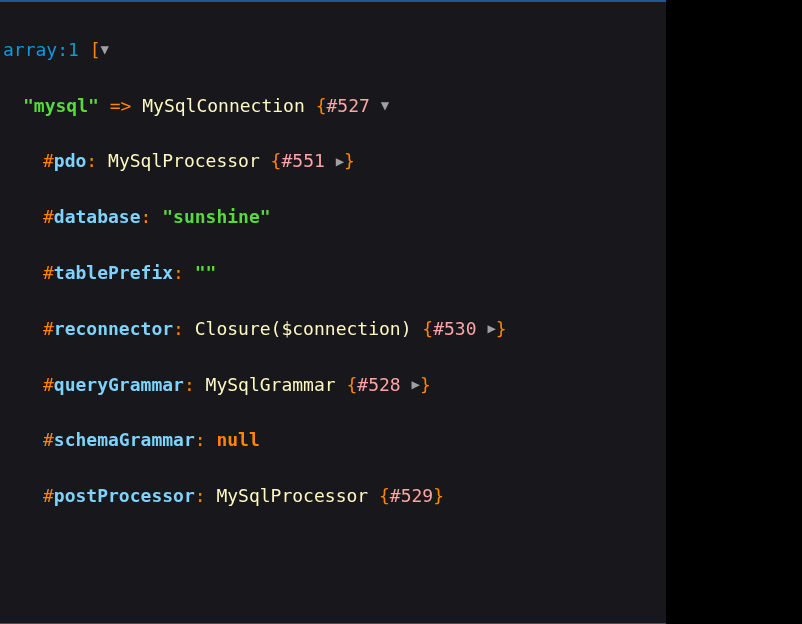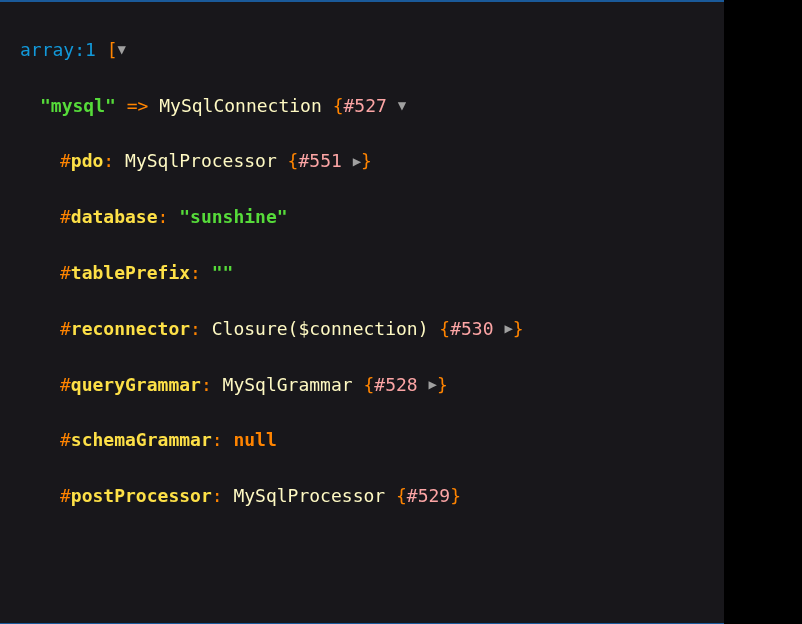--- a/index.html
+++ b/index.html
@@ -4,36 +4,36 @@
 <style>
   html,body{margin:0;padding:0;background:#000;}
   .dump{
     background:#18171B;
     border-top:2px solid #1a5a9a;
     border-bottom:1px solid #1a5a9a;
     font-family:"Menlo","Consolas","Monaco",monospace;
     font-size:18px;
     line-height:1.55;
     color:#FF8400;
-    padding:6px 8px 8px 20px;
+    padding:6px 8px 8px 3px;
     white-space:pre;
-    width:724px;
+    width:666px;
     height:624px;
     box-sizing:border-box;
     overflow:hidden;
   }
   .ind{display:inline-block;}
   .i1{width:20px;}
   .i2{width:40px;}
   .note{color:#1299DA;}
   .key{color:#56DB3A;font-weight:bold;}
   .str{color:#56DB3A;font-weight:bold;}
   .cls{color:#fef9c3;}
   .ref{color:#fca5a5;}
-  .prop{color:#fde047;font-weight:bold;}
+  .prop{color:#7dd3fc;font-weight:bold;}
   .const{color:#FF8400;font-weight:bold;}
   .tok{color:#FF8400;}
   .arrow{color:#A0A0A0;font-size:14px;vertical-align:middle;display:inline-block;position:relative;top:-1px;}
   .toggle{cursor:pointer;}
 </style>
 </head>
 <body>
 
 <div class="dump">
 <div><span class="note">array:1</span> <span class="tok">[</span><span class="arrow toggle">▼</span></div>

